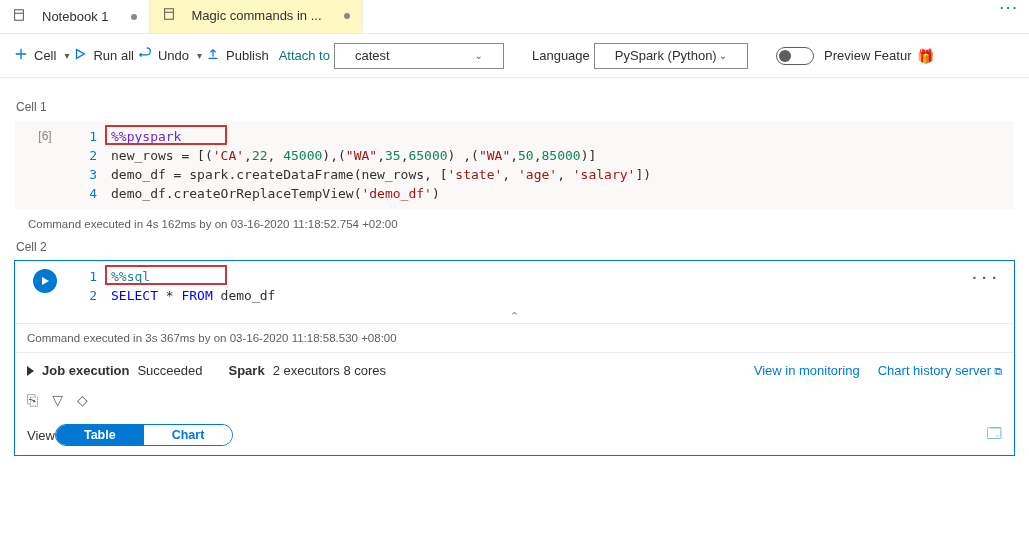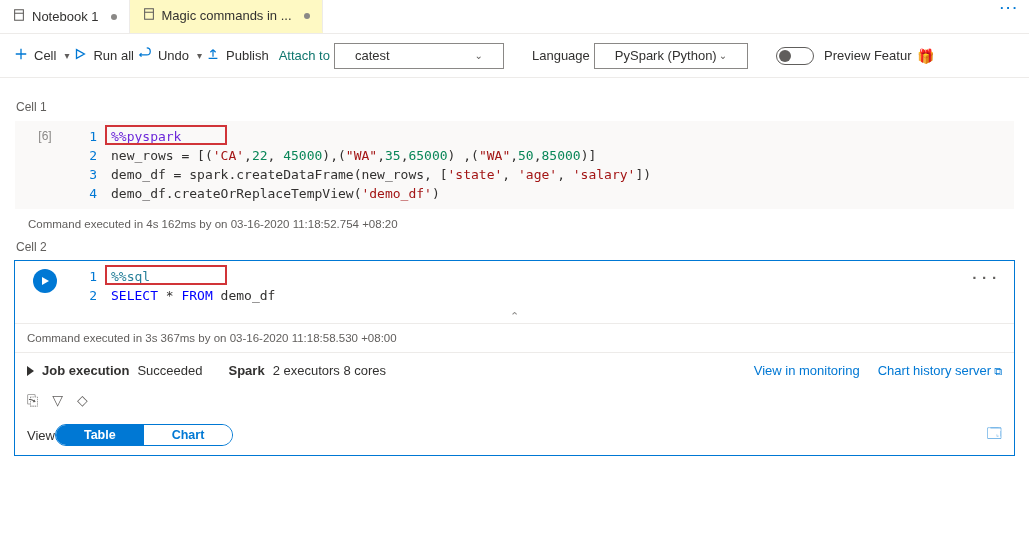--- a/index.html
+++ b/index.html
@@ -1,20 +1,20 @@
 <!DOCTYPE html>
 <html><head>
 <meta charset="utf-8">
 <style>
 * { box-sizing: border-box; margin: 0; padding: 0; }
 body { font-family: "Segoe UI", Arial, sans-serif; font-size: 13px; color: #323130; background: #fff; width: 1029px; height: 550px; overflow: hidden; position: relative; }
 
 
 .tabs { display: flex; border-bottom: 1px solid #edebe9; height: 34px; }
-.tab { display: flex; align-items: center; padding: 0 12px; gap: 6px; border-right: 1px solid #edebe9; cursor: pointer; }
+.tab { display: flex; align-items: center; padding: 0 12px; gap: 16px; border-right: 1px solid #edebe9; cursor: pointer; }
 .tab.active { background: #fef9c3; border-bottom: 2px solid transparent; }
 .tab-icon svg { width: 14px; height: 14px; stroke: #605e5c; fill: none; }
 .tab-dot { width: 6px; height: 6px; border-radius: 50%; background: #8a8886; margin-left: 6px; }
 .tabs-more { margin-left: auto; padding: 0 10px; color: #0078d4; font-weight: bold; letter-spacing: 2px; }
 
 
 .toolbar { display: flex; align-items: center; padding: 8px 14px; gap: 4px; border-bottom: 1px solid #edebe9; height: 44px; }
 .tb-item { display: flex; align-items: center; gap: 6px; color: #323130; cursor: pointer; }
 .tb-item .icon { color: #0078d4; }
 .tb-item svg { width: 14px; height: 14px; }
@@ -151,21 +151,21 @@
         <div class="line-no">2</div>
         <div class="line-no">3</div>
         <div class="line-no">4</div>
       </div>
       <div class="code-col"><div class="hl-box" style="left:-6px; top:0px; width:122px; height:20px;"></div><span class="k-green">%%pyspark</span>
 <span>new_rows = [(</span><span class="k-brown">'CA'</span><span>,</span><span class="k-num">22</span><span>, </span><span class="k-num">45000</span><span>),(</span><span class="k-brown">"WA"</span><span>,</span><span class="k-num">35</span><span>,</span><span class="k-num">65000</span><span>) ,(</span><span class="k-brown">"WA"</span><span>,</span><span class="k-num">50</span><span>,</span><span class="k-num">85000</span><span>)]</span>
 <span>demo_df = spark.createDataFrame(new_rows, [</span><span class="k-brown">'state'</span><span>, </span><span class="k-brown">'age'</span><span>, </span><span class="k-brown">'salary'</span><span>])</span>
 <span>demo_df.createOrReplaceTempView(</span><span class="k-brown">'demo_df'</span><span>)</span></div>
     </div>
   </div>
-  <div class="status-line">Command executed in 4s 162ms by        on 03-16-2020 11:18:52.754 +08:20</div>
+  <div class="status-line">Command executed in 4s 162ms by        on 03-16-2020 11:18:52.754 +02:00</div>
 
   <div class="cell-label">Cell 2</div>
   <div class="cell active">
     <div class="code-block">
       <div class="gutter-col">
         <div class="play-btn">
             <svg viewBox="0 0 10 10">
               <path d="M2 1l7 4-7 4z"></path>
             </svg>
           </div>

